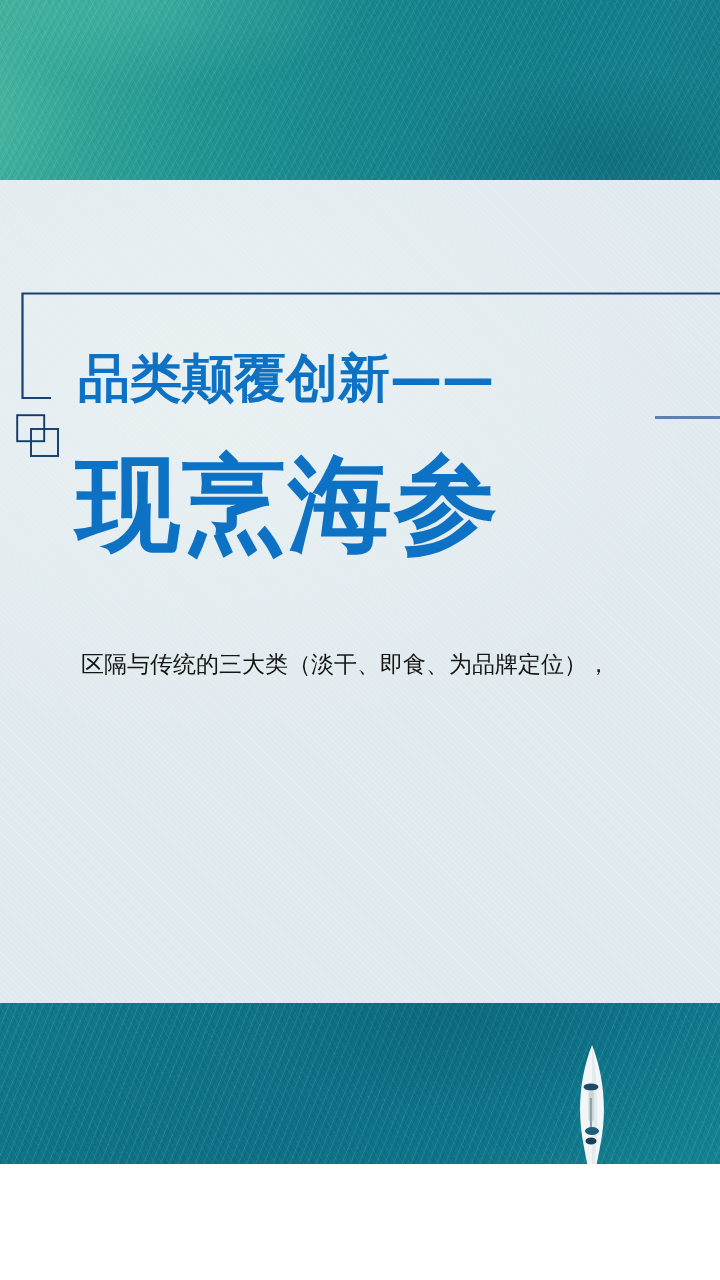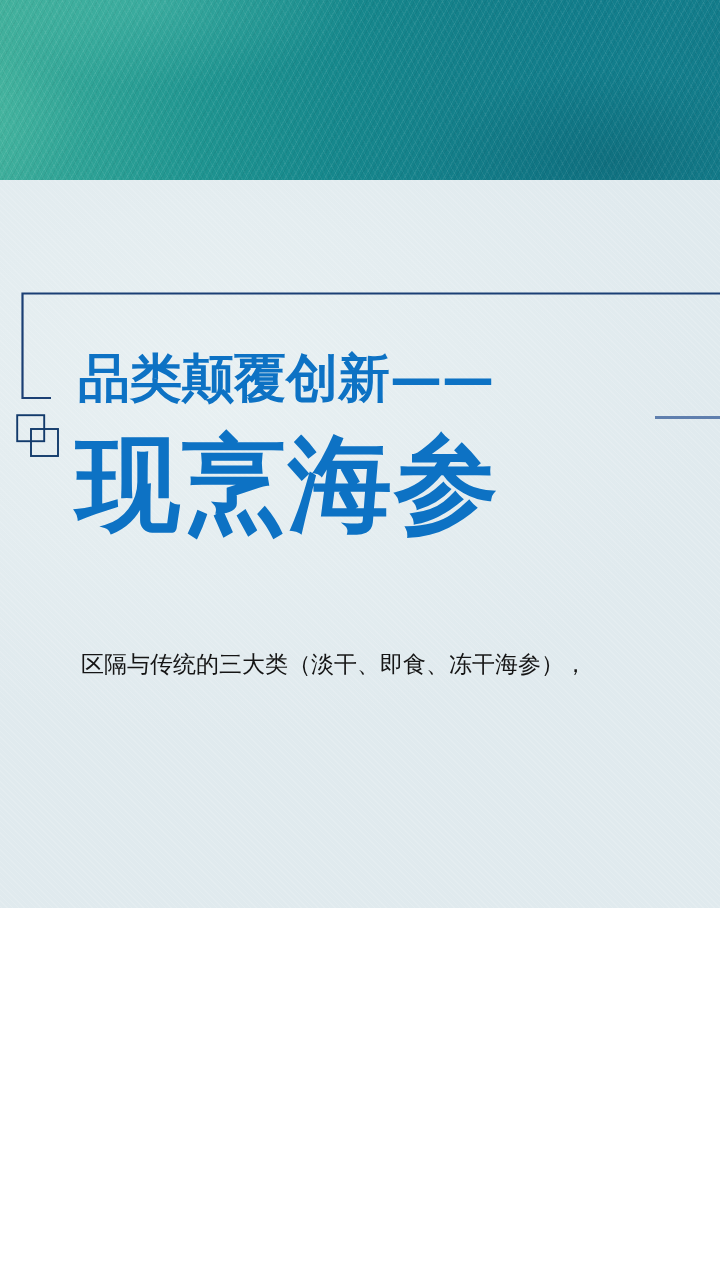--- a/index.html
+++ b/index.html
@@ -7,21 +7,21 @@
     padding: 0;
     background: #ffffff;
   }
   body {
     font-family: "Liberation Sans", "DejaVu Sans", sans-serif;
   }
 
   .poster {
     position: relative;
     width: 720px;
-    height: 908px;
+    height: 1164px;
     overflow: hidden;
     background: #e2ecef;
   }
 
   
   .ocean-top {
     position: absolute;
     left: 0;
     top: 0;
     width: 720px;
@@ -190,21 +190,21 @@
     font-weight: bold;
     font-size: 52px;
     line-height: 1;
     letter-spacing: 0px;
     color: #0d72c4;
     white-space: nowrap;
   }
   .maintitle {
     position: absolute;
     left: 76px;
-    top: 430px;
+    top: 450px;
     z-index: 5;
     font-family: "DejaVu Sans", "Liberation Sans", sans-serif;
     font-weight: bold;
     font-size: 104px;
     line-height: 1.05;
     letter-spacing: 2px;
     color: #0d72c4;
     white-space: nowrap;
   }
 
@@ -243,21 +243,21 @@
   <svg class="decor-squares" viewBox="0 0 50 44">
     <rect x="1.2" y="1.2" width="27" height="26" fill="none" stroke="#123a6b" stroke-width="1.9"></rect>
     <rect x="15" y="15" width="27" height="27" fill="none" stroke="#123a6b" stroke-width="1.9"></rect>
   </svg>
 
   <div class="headline">品类颠覆创新——</div>
 
   <div class="maintitle">现烹海参</div>
 
   <div class="body-copy">
-    <div class="line">区隔与传统的三大类（淡干、即食、冻干海参），</div>
+    <div class="line">区隔与传统的三大类（淡干、即食、为品牌定位），</div>
   </div>
 
   <div class="ocean-bottom"></div>
 
   <svg class="sailboat" viewBox="0 0 52 150">
     <path d="M26 2 C 37 30, 42 66, 34 104 C 31 121, 28 133, 26 141 C 24 133, 21 121, 18 104 C 10 66, 15 30, 26 2 Z" fill="#f3f6f7"></path>
     <path d="M26 2 C 31 30, 33 66, 30 104 C 29 121, 27 133, 26 141 L 26 2 Z" fill="#dfe7e9" opacity="0.75"></path>
     <ellipse cx="25" cy="44" rx="7.5" ry="3.4" fill="#204a63"></ellipse>
     <rect x="22.5" y="48" width="5.5" height="30" rx="2" fill="#c9d5d9"></rect>
     <rect x="23.8" y="55" width="2.2" height="36" fill="#8fa4ab"></rect>

